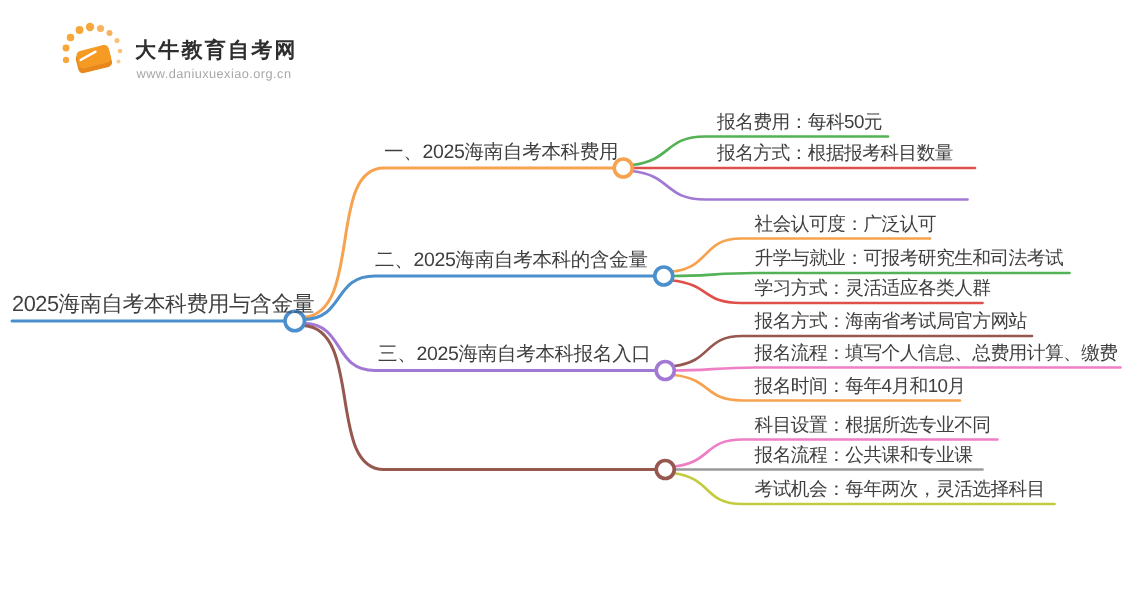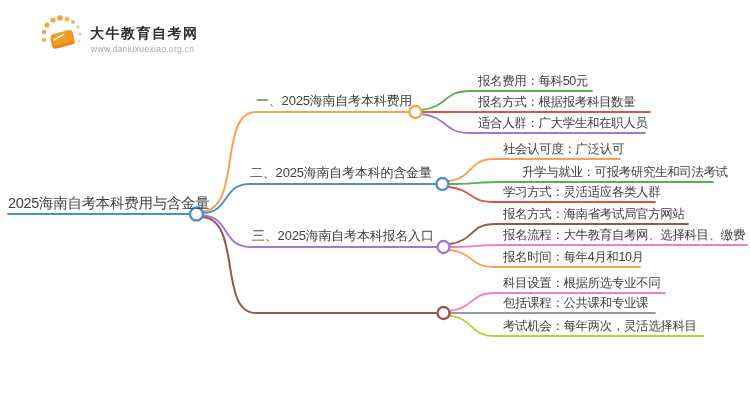--- a/index.html
+++ b/index.html
@@ -84,27 +84,26 @@
   </svg>
 
   <div class="label root-label" style="left:8px;top:195px;">2025海南自考本科费用与含金量</div>
 
   <div class="label branch-label" style="left:256px;top:94px;">一、2025海南自考本科费用</div>
   <div class="label branch-label" style="left:250px;top:166px;">二、2025海南自考本科的含金量</div>
   <div class="label branch-label" style="left:252px;top:229px;text-align:right;">三、2025海南自考本科报名入口</div>
 
   <div class="label leaf-label" style="left:478px;top:74px;">报名费用：每科50元</div>
   <div class="label leaf-label" style="left:478px;top:95px;">报名方式：根据报考科目数量</div>
-  <div class="label leaf-label" style="left:478px;top:116px;">适合人群：广大学生和在职人员</div>
 
   <div class="label leaf-label" style="left:503px;top:142px;">社会认可度：广泛认可</div>
-  <div class="label leaf-label" style="left:522px;top:165px;">升学与就业：可报考研究生和司法考试</div>
+  <div class="label leaf-label" style="left:503px;top:165px;">升学与就业：可报考研究生和司法考试</div>
   <div class="label leaf-label" style="left:503px;top:185px;">学习方式：灵活适应各类人群</div>
 
   <div class="label leaf-label" style="left:503px;top:207px;">报名方式：海南省考试局官方网站</div>
-  <div class="label leaf-label" style="left:503px;top:228px;">报名流程：大牛教育自考网、选择科目、缴费</div>
+  <div class="label leaf-label" style="left:503px;top:228px;">报名流程：填写个人信息、总费用计算、缴费</div>
   <div class="label leaf-label" style="left:503px;top:250px;">报名时间：每年4月和10月</div>
 
   <div class="label leaf-label" style="left:503px;top:276px;">科目设置：根据所选专业不同</div>
-  <div class="label leaf-label" style="left:503px;top:296px;">包括课程：公共课和专业课</div>
+  <div class="label leaf-label" style="left:503px;top:296px;">报名流程：公共课和专业课</div>
   <div class="label leaf-label" style="left:503px;top:319px;">考试机会：每年两次，灵活选择科目</div>
 
 </div>
 
 </body></html>

